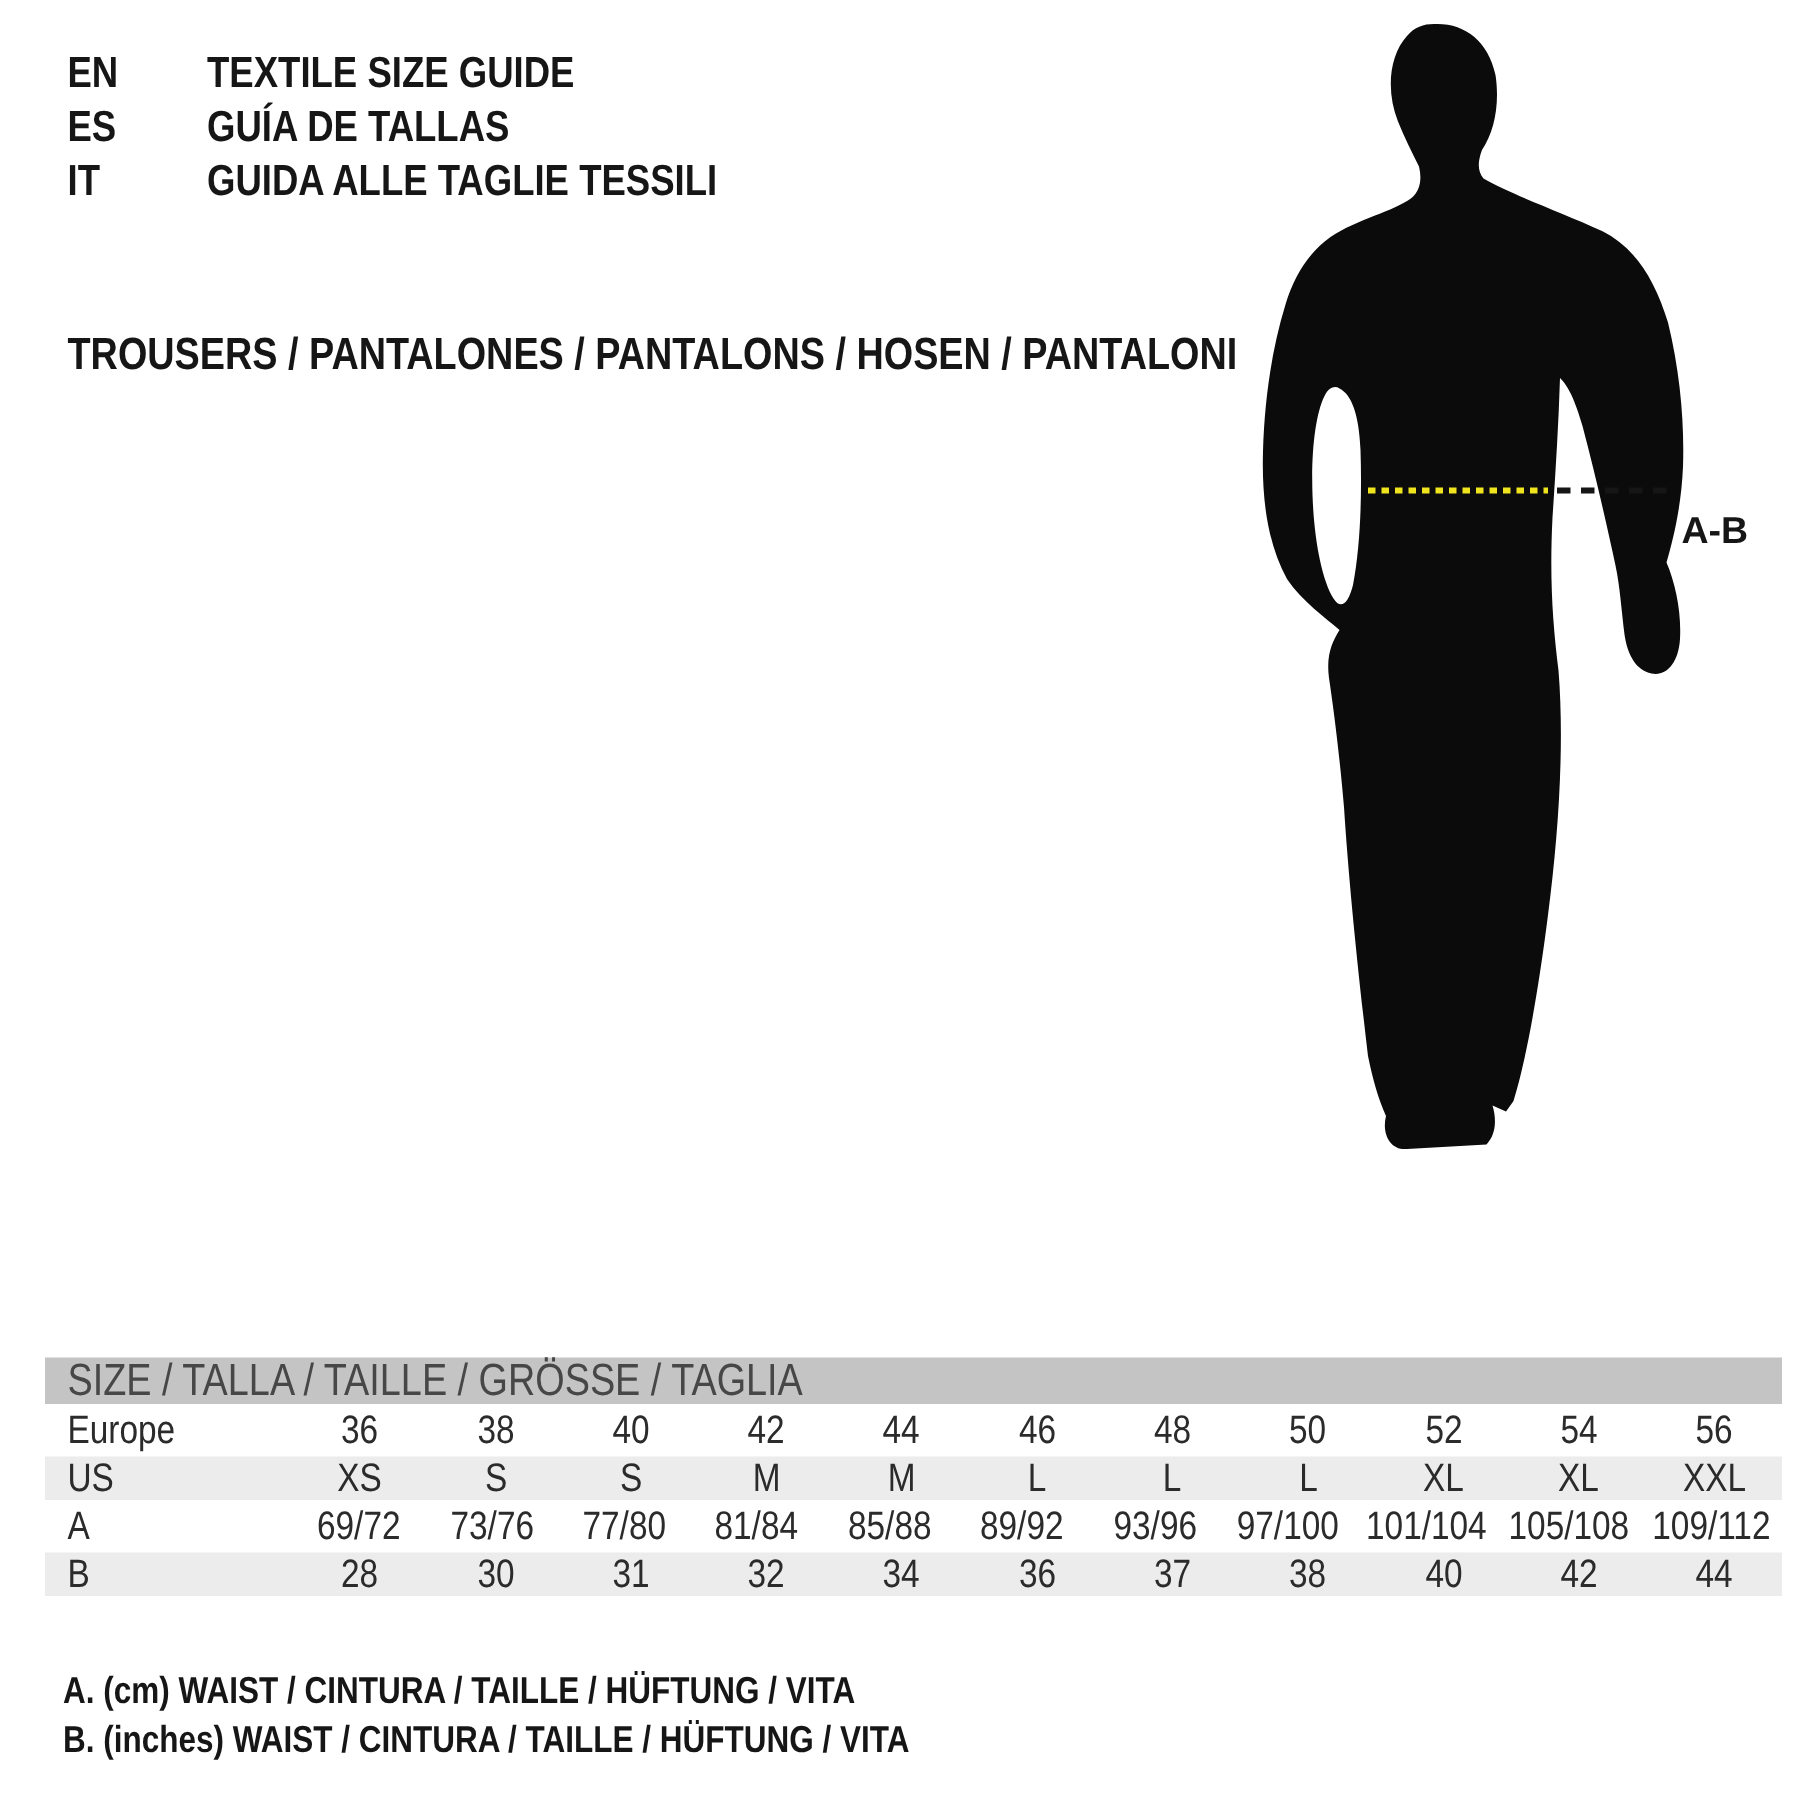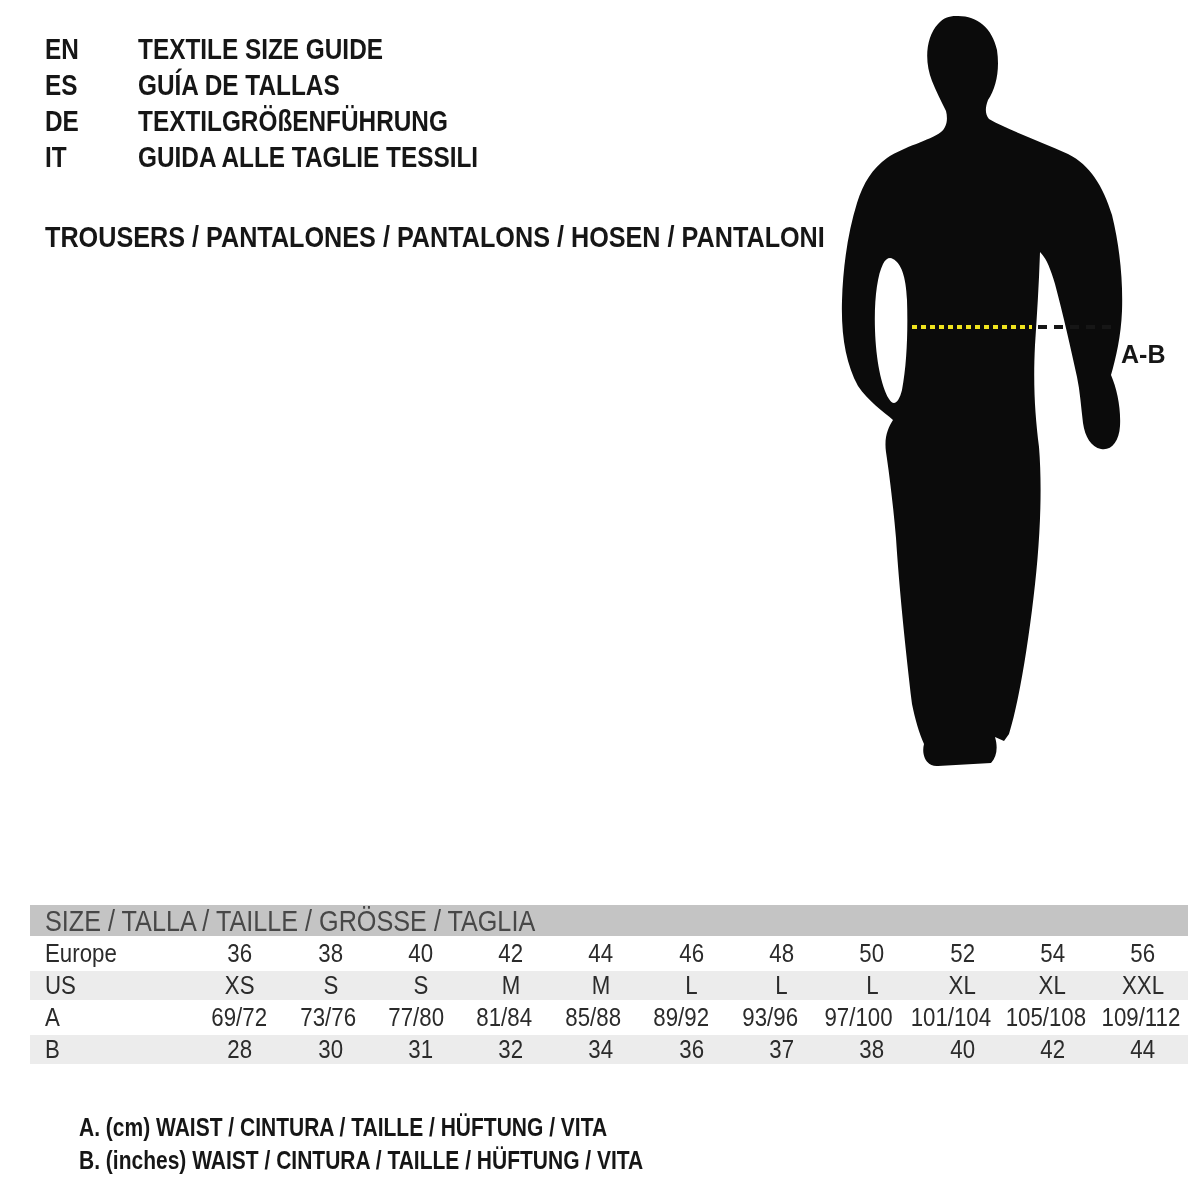--- a/index.html
+++ b/index.html
@@ -23,40 +23,36 @@
   .ab-label   { position:absolute; left:1121px; top:310px; font-size:25px; font-weight:bold;margin-top:30px; }
 
   .size-table { position:absolute; left:30px; top:905px; width:1158px; }
   .t-band  { display:flex; align-items:center; box-sizing:border-box; }
   .t-head  { height:31px; background:#c4c4c4; margin-bottom:3px; font-size:30px; color:#474747; padding-left:15px; }
   .t-row   { height:29px; margin-bottom:3px; font-size:26.5px; color:#2b2b2b; }
   .t-row.alt { background:#ececec; }
   .t-label { width:165px; padding-left:15px; box-sizing:border-box;text-decoration:underline; }
   .t-cell  { flex:1; display:flex; justify-content:center; }
 
-  .footnotes { position:absolute; left:42px; top:1111px;margin-left:37px; }
+  .footnotes { position:absolute; left:42px; top:1111px; }
   .footnote  { height:33px; display:flex; align-items:center; font-size:25px; font-weight:bold; }
 </style>
 </head>
 <body>
 
 <div class="canvas">
 
   <div class="lang-list" id="lang-list">
       <div class="lang-row">
         <span class="lang-code cond">EN</span>
         <span class="cond">TEXTILE SIZE GUIDE</span>
       </div>
       <div class="lang-row">
         <span class="lang-code cond">ES</span>
         <span class="cond">GUÍA DE TALLAS</span>
-      </div>
-      <div class="lang-row">
-        <span class="lang-code cond">DE</span>
-        <span class="cond">TEXTILGRÖßENFÜHRUNG</span>
       </div>
       <div class="lang-row">
         <span class="lang-code cond">IT</span>
         <span class="cond">GUIDA ALLE TAGLIE TESSILI</span>
       </div>
     </div>
 
   <div class="heading trousers"><span class="cond">TROUSERS / PANTALONES / PANTALONS / HOSEN / PANTALONI</span></div>
 
   <svg class="figure-svg" viewBox="0 0 1200 1200" xmlns="http://www.w3.org/2000/svg" aria-hidden="true">

